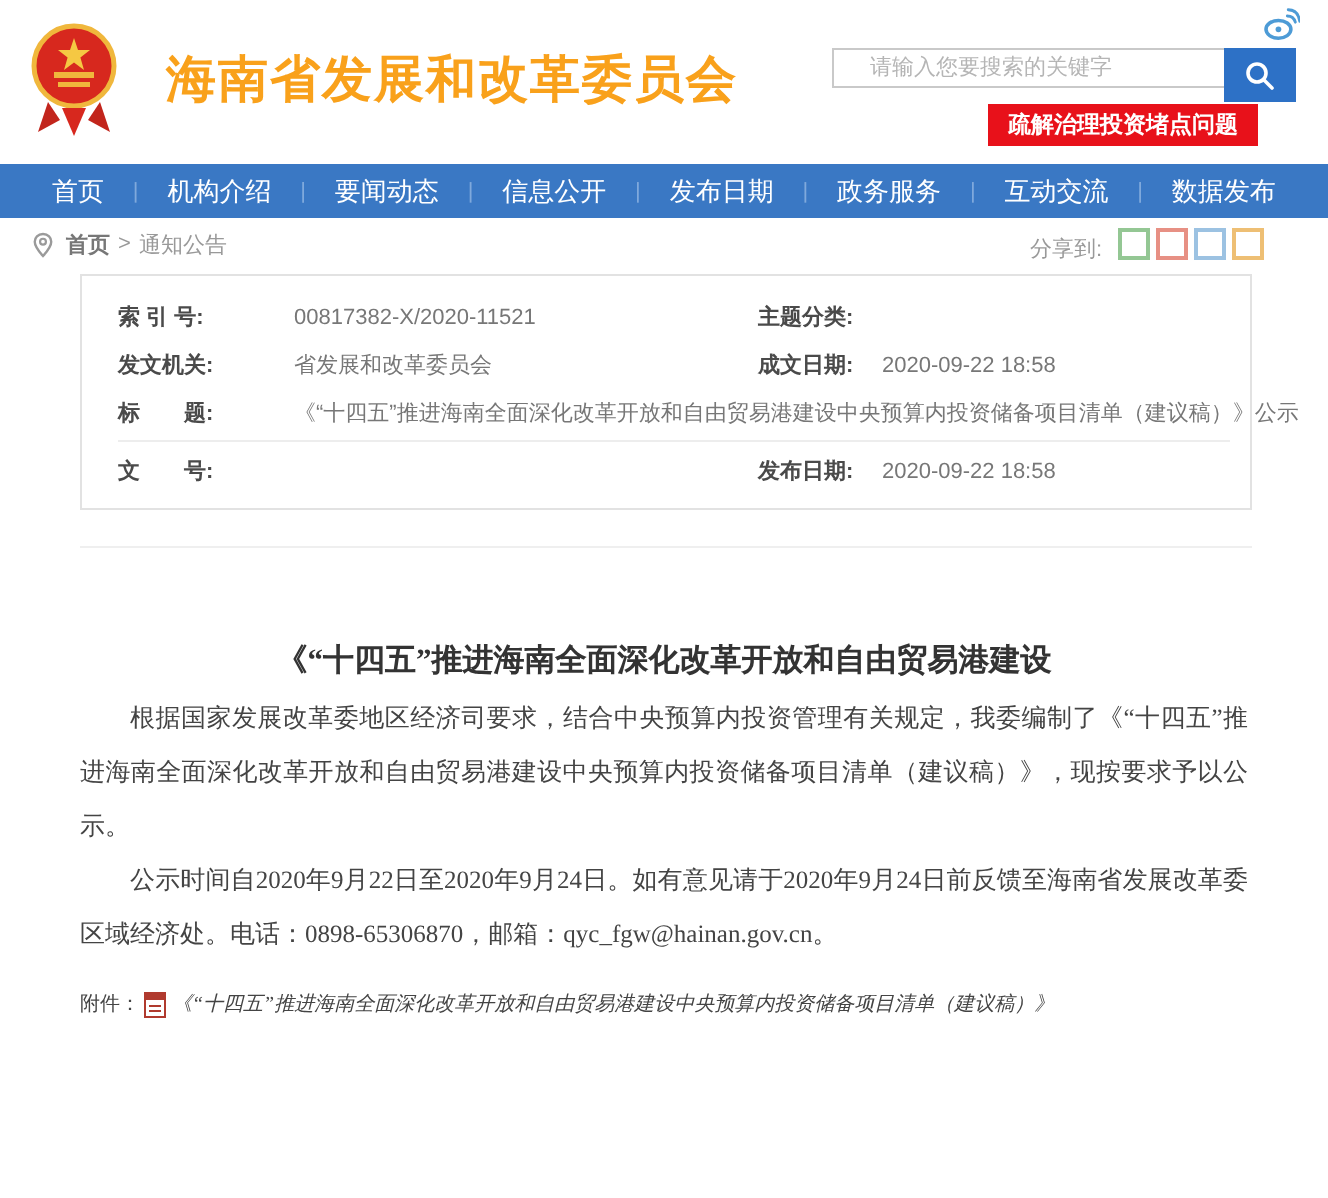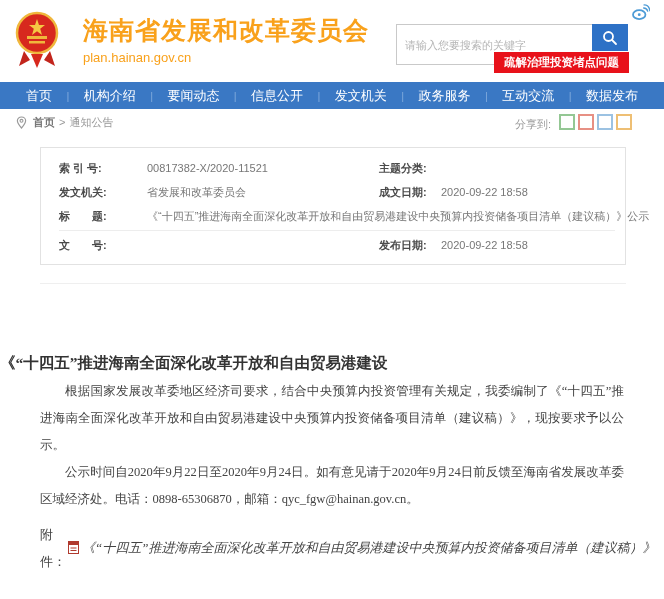--- a/index.html
+++ b/index.html
@@ -9,22 +9,22 @@
 
   
   .header { position:relative; height:82px; background:#fff; }
   .brand { position:absolute; left:12px; top:10px; display:flex; align-items:center; }
   .emblem { width:50px; height:58px; display:block; }
   .brand-text { margin-left:21px; }
   .site-title { font-size:25px; font-weight:bold; color:#f9a11b; letter-spacing:1px; }
   .site-url { font-size:13px; color:#f9a11b; margin-top:3px; }
   .weibo { position:absolute; right:14px; top:4px; width:18px; height:16px; cursor:pointer; }
   .search-row { position:absolute; left:396px; top:24px; display:flex; }
-  .search-input { width:196px; height:41px; border:1px solid #c9c9c9; border-right:none;
-                  font-size:11px; padding:0 8px; color:#444; outline:none; }
+  .search-input { width:196px; height:20px; border:1px solid #c9c9c9; border-right:none;
+                  font-size:11px; padding:0 18px; color:#444; outline:none;margin-left:20px; }
   .search-input::placeholder { color:#b5b5b5; }
   .search-btn { width:36px; height:27px; background:#2d71c6; border:none; cursor:pointer;
                 display:flex; align-items:center; justify-content:center; }
   .hot-link { position:absolute; right:35px; top:52px; background:#e8111a; color:#fff;
               font-size:11.5px; font-weight:bold; padding:3px 10px; text-decoration:none; }
 
   
   .nav { height:27px; background:#3a78c4; display:flex; align-items:center;
          justify-content:space-between; padding:0 26px; }
   .nav-item { color:#fff; font-size:13px; cursor:pointer; white-space:nowrap; }
@@ -38,39 +38,39 @@
   .crumb-cur { font-size:11px; color:#999; }
   .share { position:absolute; right:32px; top:5px; display:flex; align-items:flex-start; }
   .share-label { font-size:11px; color:#999; margin-right:5px; margin-top:3px; }
   .share-sq { width:16px; height:16px; background:#fff; margin-left:3px; cursor:pointer; }
   .sq-green  { border:2px solid #94c794; }
   .sq-red    { border:2px solid #e79084; }
   .sq-blue   { border:2px solid #9cc2e2; }
   .sq-orange { border:2px solid #eebf74; }
 
   
-  .meta { margin:12px 38px 0 40px; border:1px solid #e2e2e2; padding:8px 10px 6px 18px;
+  .meta { margin:2px 38px 0 40px; border:1px solid #e2e2e2; padding:8px 10px 6px 18px;
           font-size:11px; color:#777; }
   .meta-row { display:grid; grid-template-columns:88px 232px 62px 1fr; padding:4.5px 0;
               align-items:baseline; }
   .meta-label { color:#4a4a4a; font-weight:bold; white-space:pre; }
   .meta-val { color:#777; white-space:nowrap; }
   .meta-row.full .meta-val { grid-column:2 / 5; }
   .meta-row.last { border-top:1px solid #ededed; margin-top:2px; padding-top:7px; }
 
   .divider { margin:18px 38px 0 40px; border-top:1px solid #efefef; }
 
   
   .article { font-family:"Liberation Serif", serif; color:#444; }
-  .art-title { margin-top:64px; text-align:left; font-size:15.5px; font-weight:bold;
+  .art-title { margin-top:42px; text-align:center; font-size:15.5px; font-weight:bold;
                color:#333; line-height:30px; }
   .art-p { margin:0 40px; font-size:12.5px; line-height:27px; text-indent:2em;
            text-align:justify; }
   .art-p.first { }
-  .attach-line { margin:8px 40px 0 40px; font-size:13px; line-height:27px;
+  .attach-line { margin:8px 40px 0 40px; font-size:10px; line-height:27px;
                  display:flex; align-items:center; }
   .attach-label { color:#444; }
   .doc-icon { width:11px; height:13px; margin:0 3px 0 2px; flex:none; }
   .attach-link { color:#444; text-decoration:none; cursor:pointer; white-space:nowrap;font-style:italic; }
 </style>
 </head>
 <body>
 
 <div class="page">
 
@@ -80,21 +80,20 @@
         <circle cx="25" cy="23" r="20" fill="#d7281e" stroke="#f0b73c" stroke-width="2.5"></circle>
         <polygon points="25,9 27,15 33,15 28.2,18.7 30,25 25,21.2 20,25 21.8,18.7 17,15 23,15" fill="#f5c843"></polygon>
         <rect x="15" y="26" width="20" height="3" fill="#f0b73c"></rect>
         <rect x="17" y="31" width="16" height="2.5" fill="#f0b73c"></rect>
         <path d="M12,41 L7,56 L18,50 Z" fill="#c2251c"></path>
         <path d="M38,41 L43,56 L32,50 Z" fill="#c2251c"></path>
         <path d="M19,44 L25,58 L31,44 Z" fill="#d7281e"></path>
       </svg>
       <div class="brand-text">
         <div class="site-title">海南省发展和改革委员会</div>
-        <div class="site-url">plan.hainan.gov.cn</div>
       </div>
     </div>
 
     <svg class="weibo" viewBox="0 0 20 18">
       <ellipse cx="8" cy="12" rx="7" ry="5" fill="none" stroke="#4d9bd6" stroke-width="2"></ellipse>
       <circle cx="8" cy="12" r="1.6" fill="#4d9bd6"></circle>
       <path d="M13 4.5 q3.5 0 4.5 3.5" stroke="#4d9bd6" fill="none" stroke-width="1.6" stroke-linecap="round"></path>
       <path d="M13.5 1 q5.5 0 6.5 6.5" stroke="#4d9bd6" fill="none" stroke-width="1.6" stroke-linecap="round"></path>
     </svg>
 
@@ -113,21 +112,21 @@
 
   <nav class="nav">
     <span class="nav-item">首页</span>
     <span class="nav-sep">|</span>
     <span class="nav-item">机构介绍</span>
     <span class="nav-sep">|</span>
     <span class="nav-item">要闻动态</span>
     <span class="nav-sep">|</span>
     <span class="nav-item">信息公开</span>
     <span class="nav-sep">|</span>
-    <span class="nav-item">发文机关</span>
+    <span class="nav-item">发布日期</span>
     <span class="nav-sep">|</span>
     <span class="nav-item">政务服务</span>
     <span class="nav-sep">|</span>
     <span class="nav-item">互动交流</span>
     <span class="nav-sep">|</span>
     <span class="nav-item">数据发布</span>
   </nav>
 
   <div class="crumb-row">
     <svg class="pin" viewBox="0 0 12 14">

